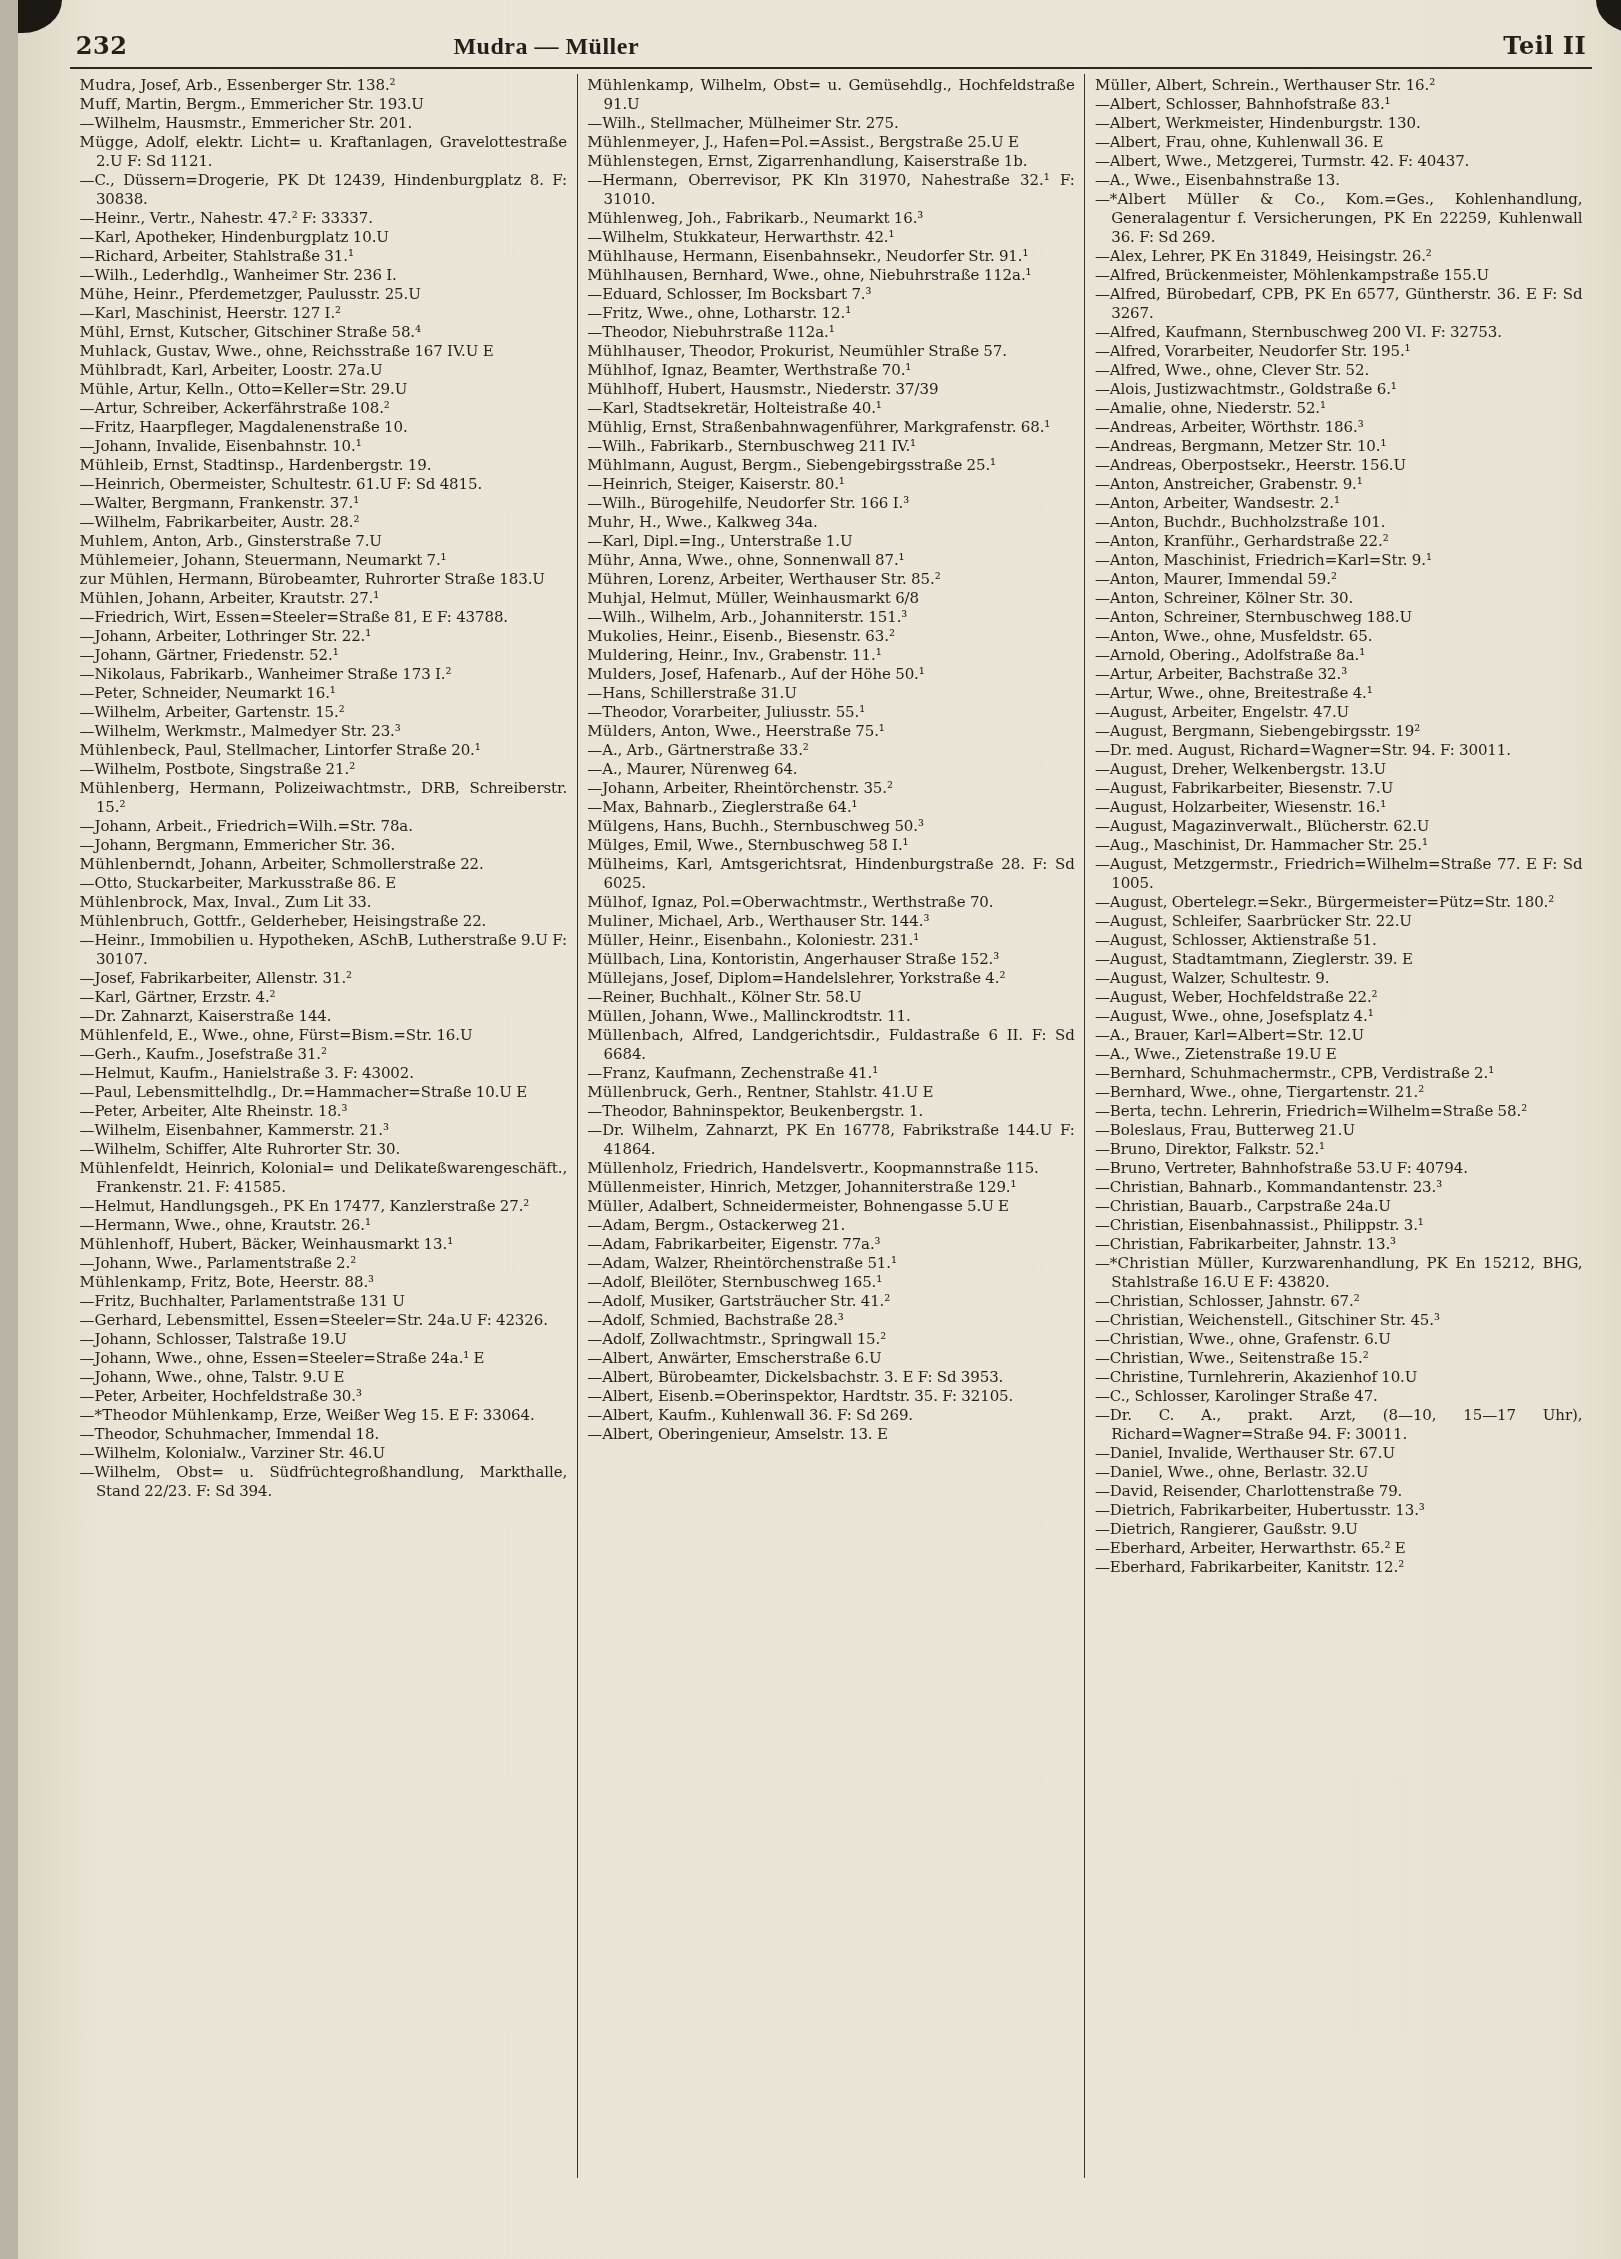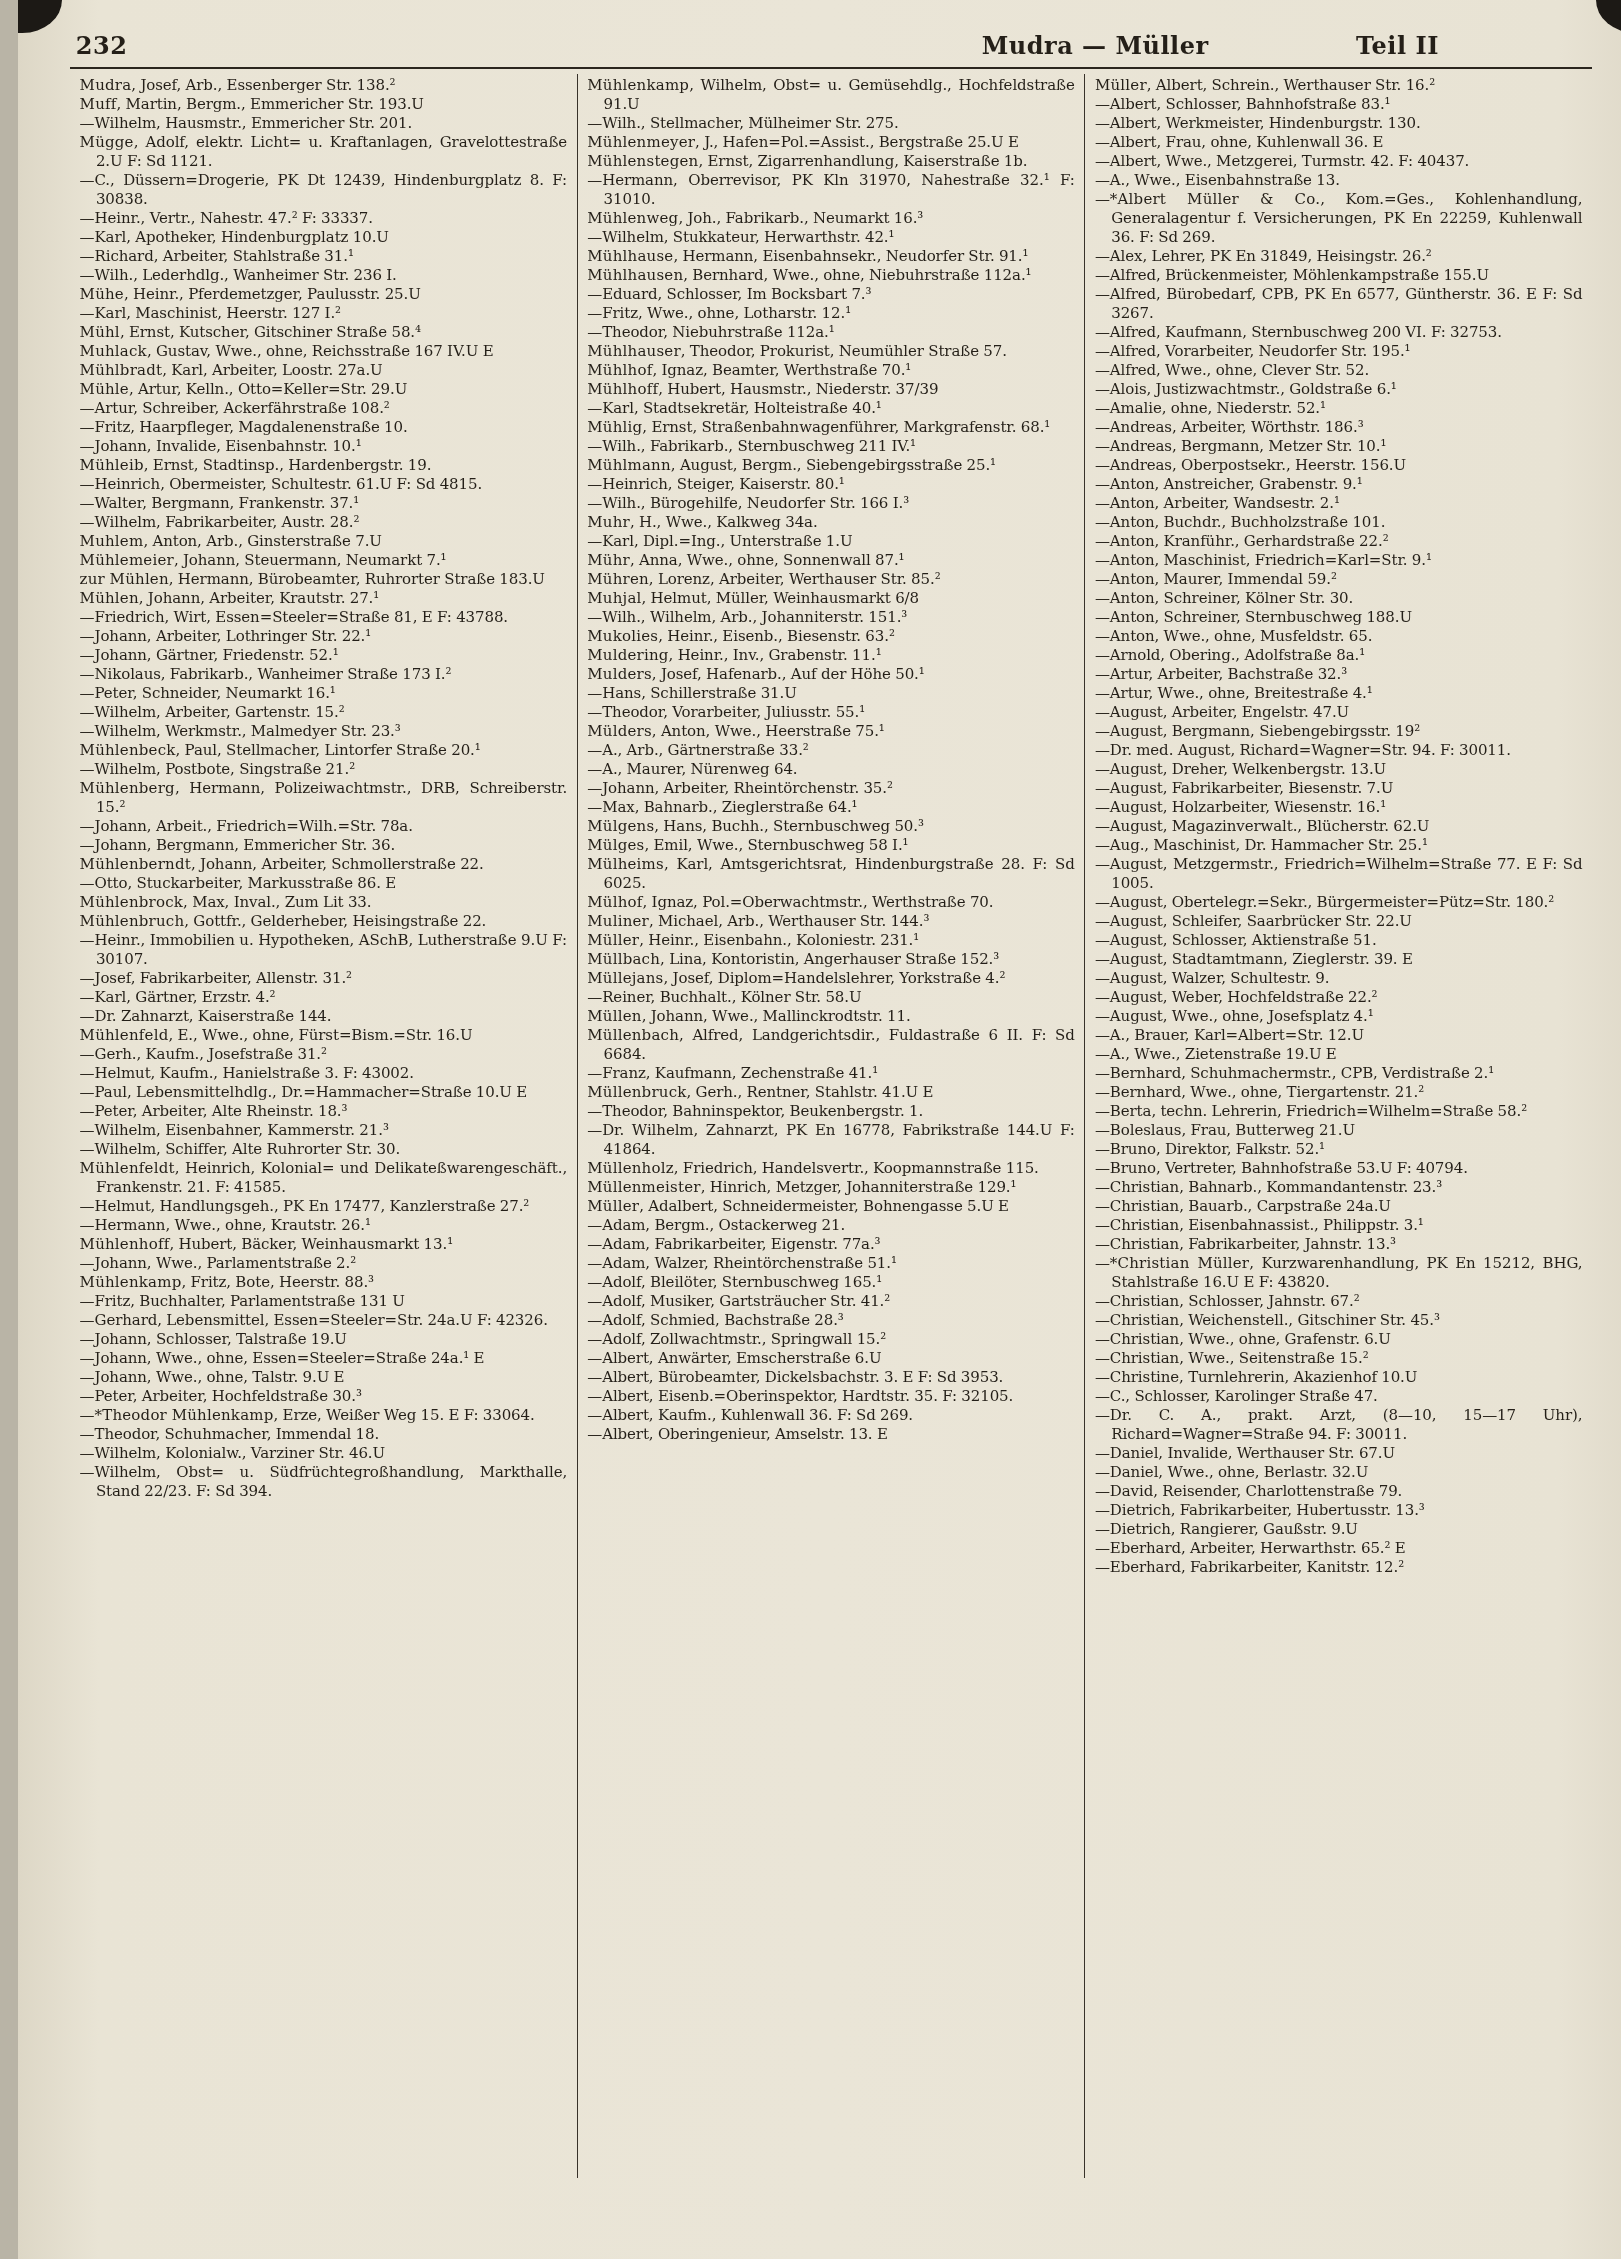--- a/index.html
+++ b/index.html
@@ -24,22 +24,22 @@
   .page-head {
     display: grid;
     grid-template-columns: 1fr 2fr 1fr;
     align-items: baseline;
     font-weight: bold;
     font-size: 24px;
     letter-spacing: 0.5px;
     padding: 1.9px 5.8px 0 5.8px;
   }
   .page-head .num   { text-align: left; }
-  .page-head .title { text-align: right; }
-  .page-head .part  { text-align: center; }
+  .page-head .title { text-align: left; font-family: Liberation Serif, serif; }
+  .page-head .part  { text-align: right; }
 
   .head-rule {
     border: 0;
     border-top: 2.4px solid #2b261e;
     margin: 6.7px 0 5.8px 0;
   }
 
   .columns {
     display: flex;
     height: 2104px;

